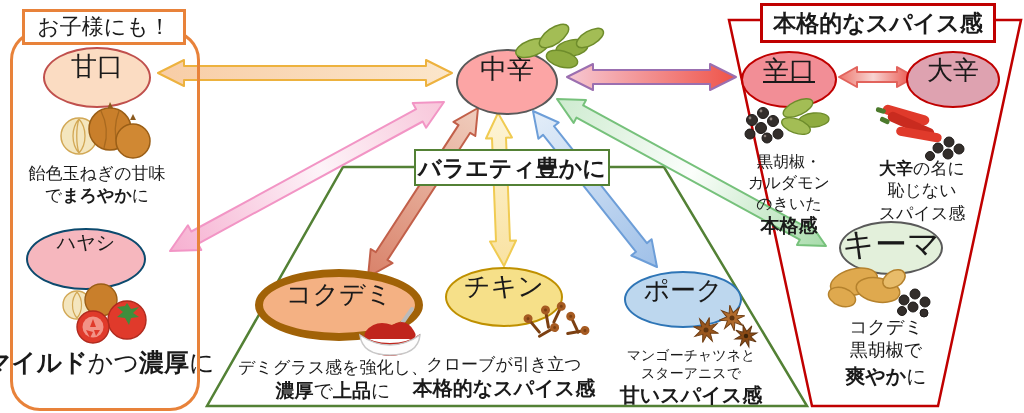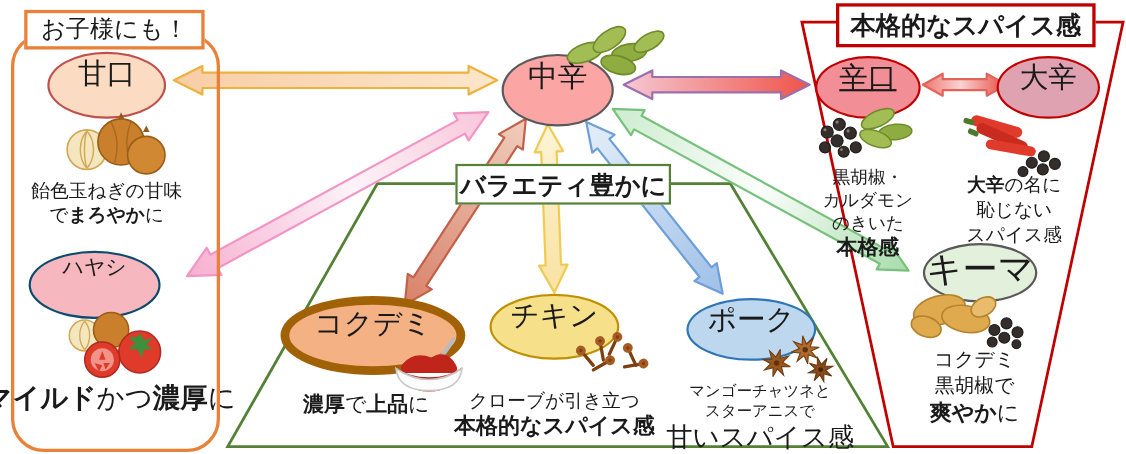--- a/index.html
+++ b/index.html
@@ -36,21 +36,21 @@
   .desc{text-align:center;white-space:nowrap;line-height:1.28;transform:translateX(-50%);}
   .b{font-weight:bold;}
   .d-amakuchi {left:97px; top:163px;font-size:17px;}
   .d-hayashi  {left:100px;top:346px;font-size:17px;}
   .d-hayashi .l2{font-size:25px;}
   .d-kokudemi {left:333px;top:357px;font-size:17px;}
   .d-kokudemi .l2{font-size:19px;}
   .d-chicken  {left:504px;top:354px;font-size:17px;}
   .d-chicken .l2{font-size:20px;font-weight:bold;}
   .d-pork     {left:691px;top:347px;font-size:14px;}
-  .d-pork .l3{font-size:24px;font-weight:normal;}
+  .d-pork .l3{font-size:20px;font-weight:bold;}
   .d-karakuchi{left:789px;top:152px;font-size:16px;line-height:1.3;}
   .d-karakuchi .l4{font-size:19px;font-weight:bold;}
   .d-ookara   {left:922px;top:158px;font-size:17px;line-height:1.32;}
   .d-keema    {left:886px;top:316px;font-size:18px;line-height:1.3;}
   .d-keema .l3{font-size:20px;}
 </style>
 </head>
 <body>
 
 <svg id="trapezoid-layer" class="layer" width="1024" height="413" viewBox="0 0 1024 413">
@@ -298,20 +298,21 @@
 </div>
 
 <div class="desc d-amakuchi">
   <div>飴色玉ねぎの甘味</div>
   <div><span>で</span><span class="b">まろやか</span><span>に</span></div>
 </div>
 <div class="desc d-hayashi">
   <div class="l2"><span class="b">マイルド</span><span>かつ</span><span class="b">濃厚</span><span>に</span></div>
 </div>
 <div class="desc d-kokudemi">
+  <div>デミグラス感を強化し、</div>
   <div class="l2"><span class="b">濃厚</span><span>で</span><span class="b">上品</span><span>に</span></div>
 </div>
 <div class="desc d-chicken">
   <div>クローブが引き立つ</div>
   <div class="l2">本格的なスパイス感</div>
 </div>
 <div class="desc d-pork">
   <div>マンゴーチャツネと</div>
   <div>スターアニスで</div>
   <div class="l3">甘いスパイス感</div>

